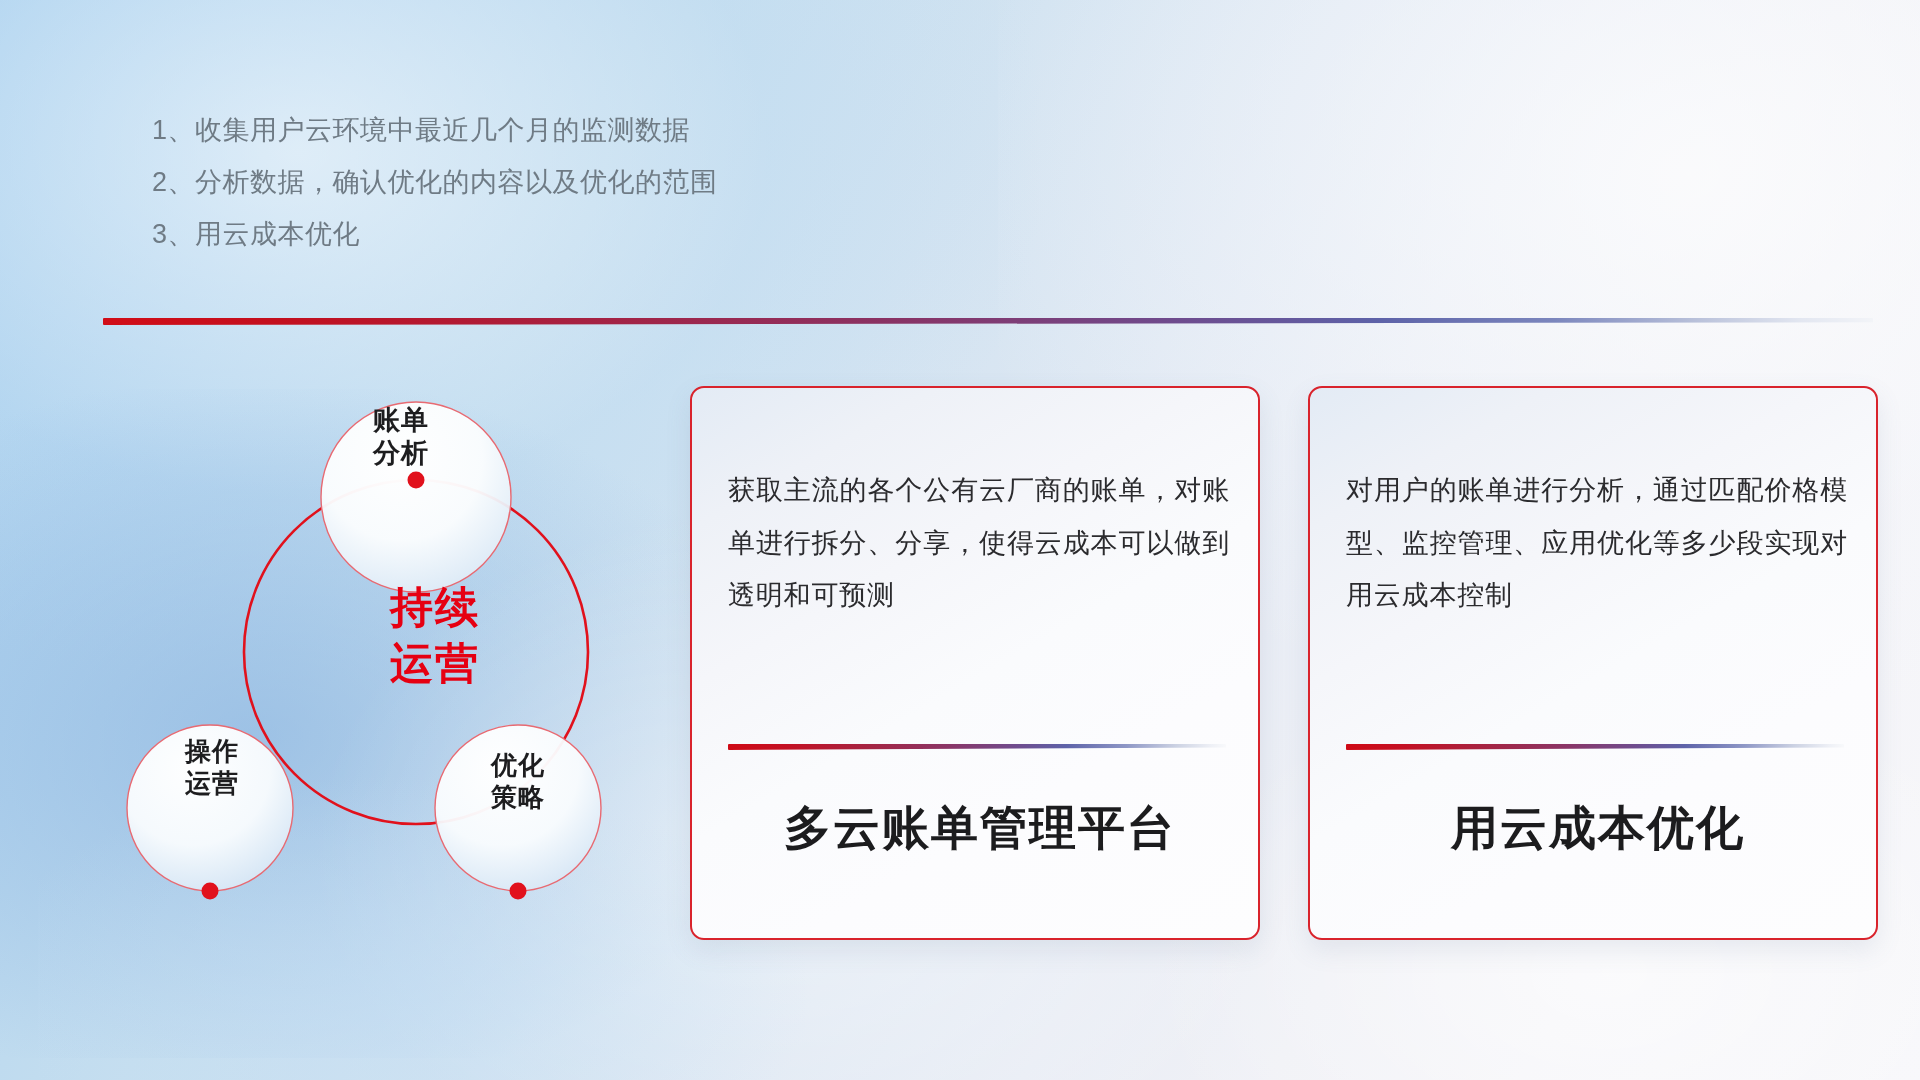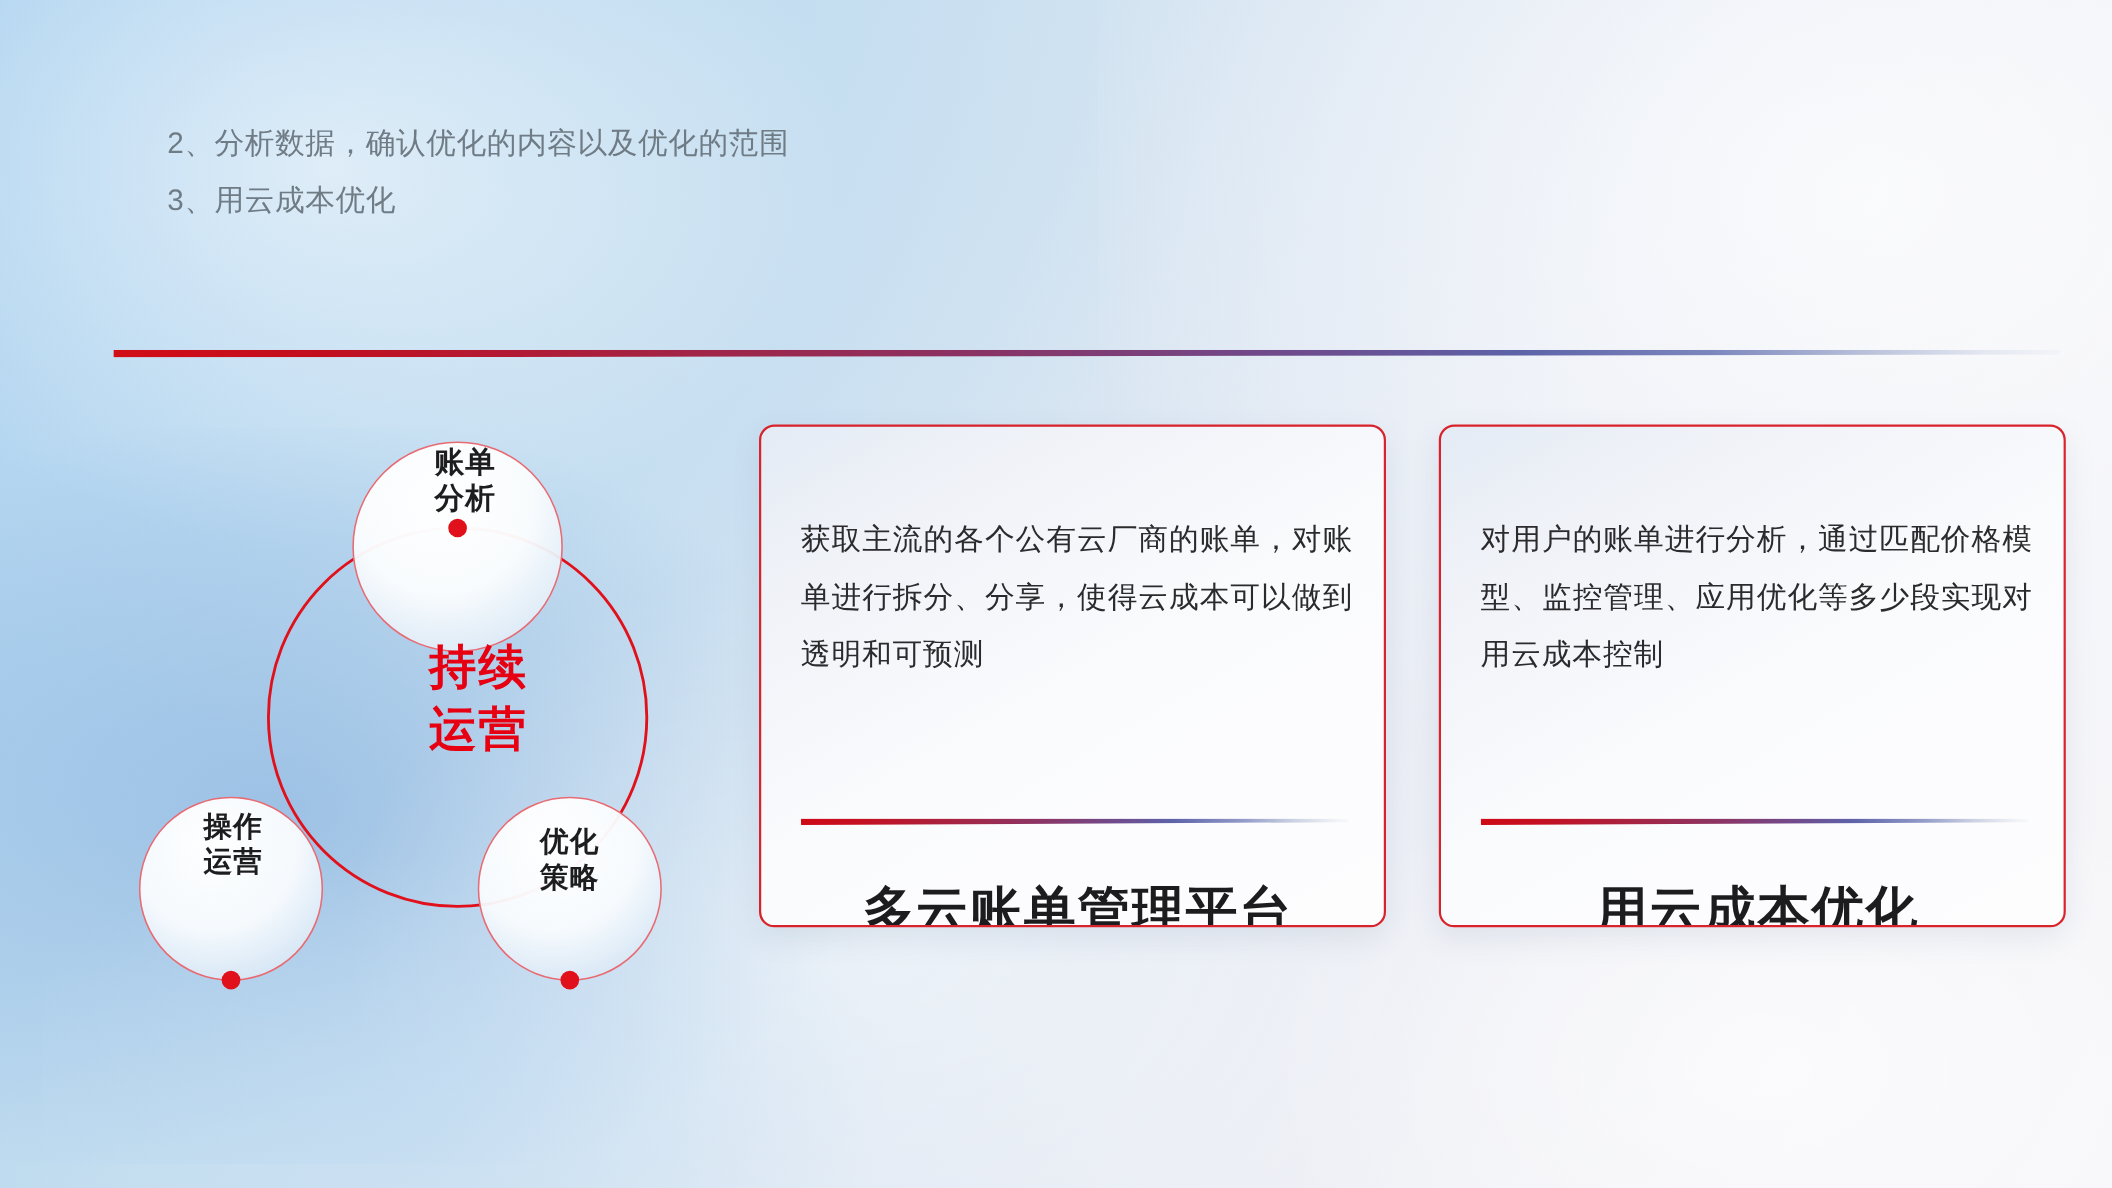--- a/index.html
+++ b/index.html
@@ -89,34 +89,34 @@
 
   .venn-label{
     position:absolute;
     text-align:center;
     font-weight:bold;
     color:#1d1d1f;
     line-height:1.22;
     letter-spacing:1px;
     white-space:pre-line;
   }
-  #lbl-top   { left:253px; top:52px;  width:140px; font-size:27px; }
+  #lbl-top   { left:231px; top:52px;  width:140px; font-size:27px; }
   #lbl-left  { left:42px;  top:384px; width:140px; font-size:26px; }
   #lbl-right { left:348px; top:398px; width:140px; font-size:26px; }
   #lbl-center{
     left:255px; top:228px; width:160px;
     font-size:43px; color:#e60012; line-height:1.3;
     letter-spacing:2px;
   }
 
   
   .card{
     position:absolute;
     top:386px;
-    width:570px; height:457px;
+    width:570px; height:554px;
     border:2px solid #d9232c;
     border-radius:14px;
     background:linear-gradient(150deg,
        #e3ebf5 0%, #eef1f7 16%, #f5f6fa 34%,
        #fafbfd 52%, #fcfcfe 70%, #fdfdfe 100%);
     box-shadow:0 10px 26px rgba(88,116,152,.12);
     overflow:hidden;
   }
   #card-1{ left:690px; }
   #card-2{ left:1308px; }
@@ -162,20 +162,23 @@
   <div class="bg-glow-b"></div>
   <div class="bg-glow-c"></div>
   <div class="bg-glow-d"></div>
   <div class="bg-glow-e"></div>
   <div class="bg-glow-f"></div>
 </div>
 
 <div id="stage">
 
   <div class="list" id="list-left">
+    <div class="row">
+      <span>1、</span><span>收集用户云环境中最近几个月的监测数据</span>
+    </div>
     <div class="row">
       <span>2、</span><span>分析数据，确认优化的内容以及优化的范围</span>
     </div>
     <div class="row">
       <span>3、</span><span>用云成本优化</span>
     </div>
   </div>
 
 
   <div id="top-rule"></div>

